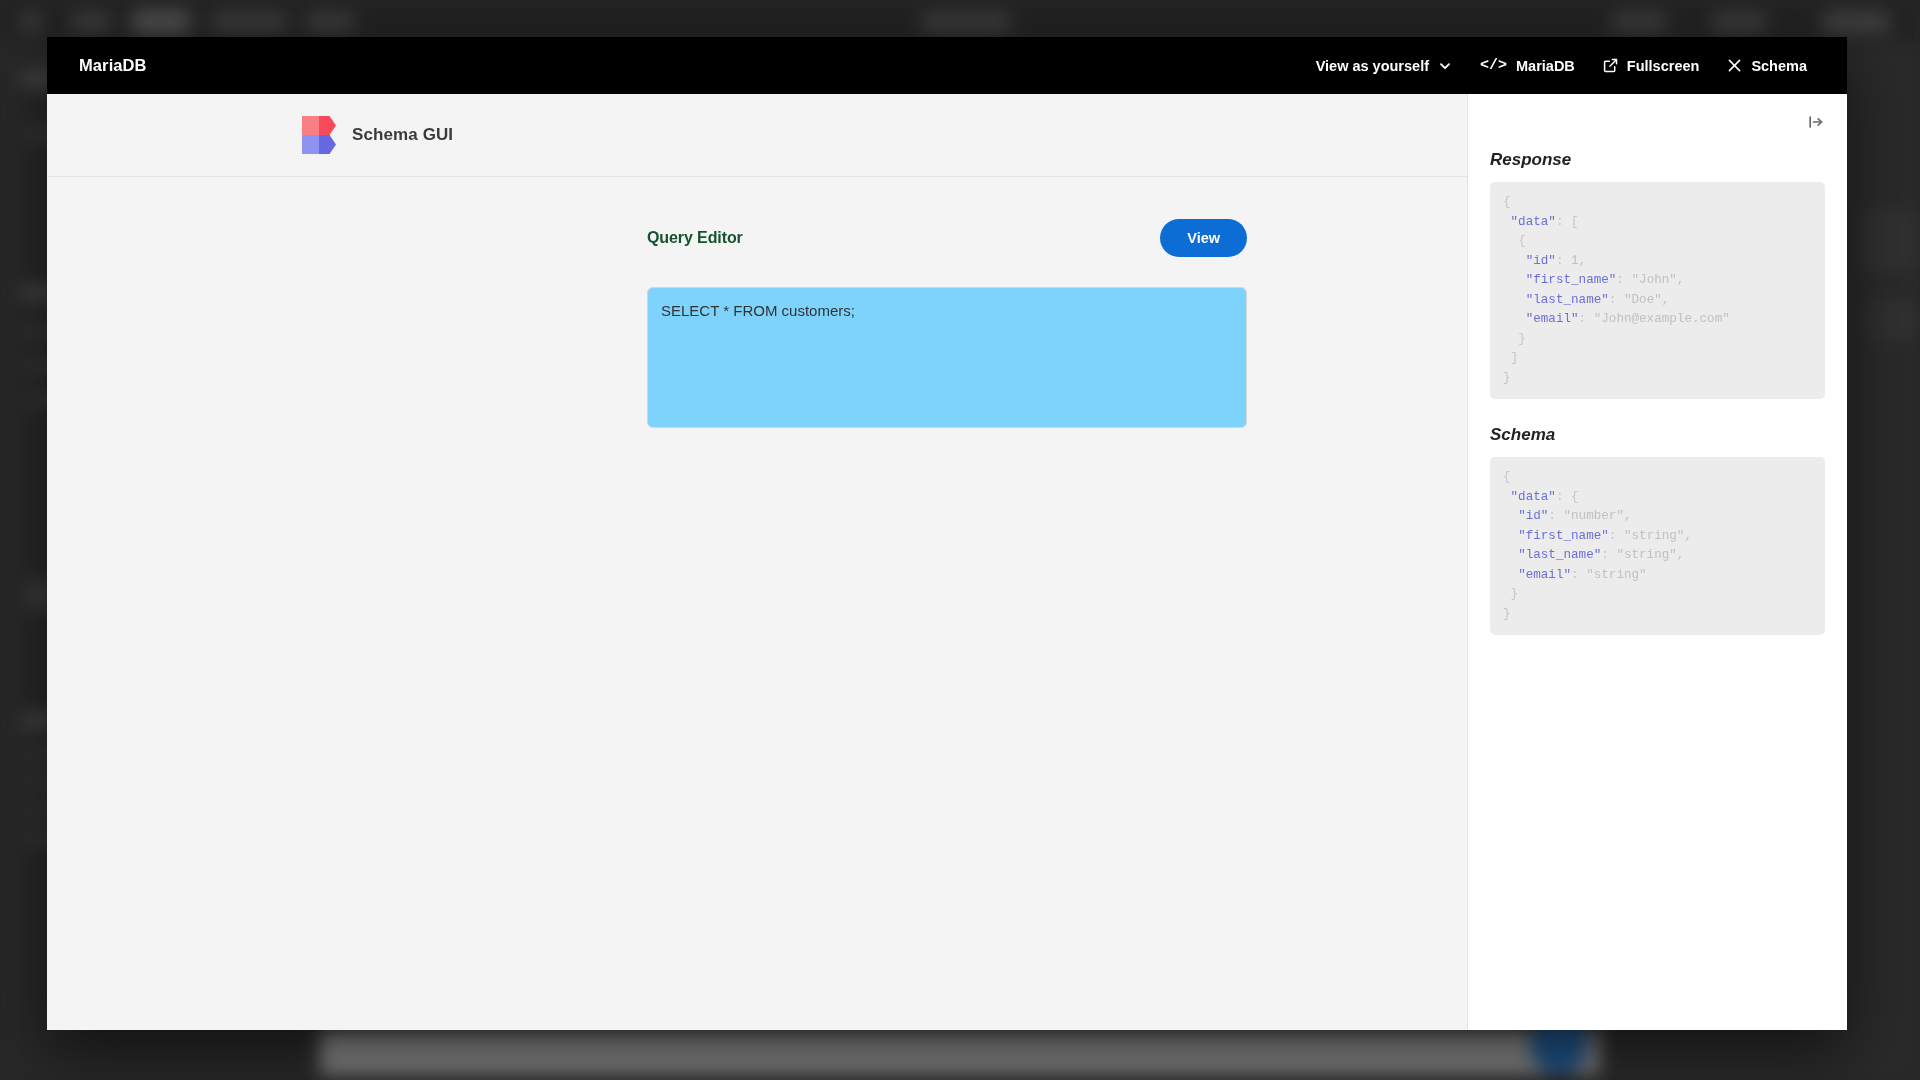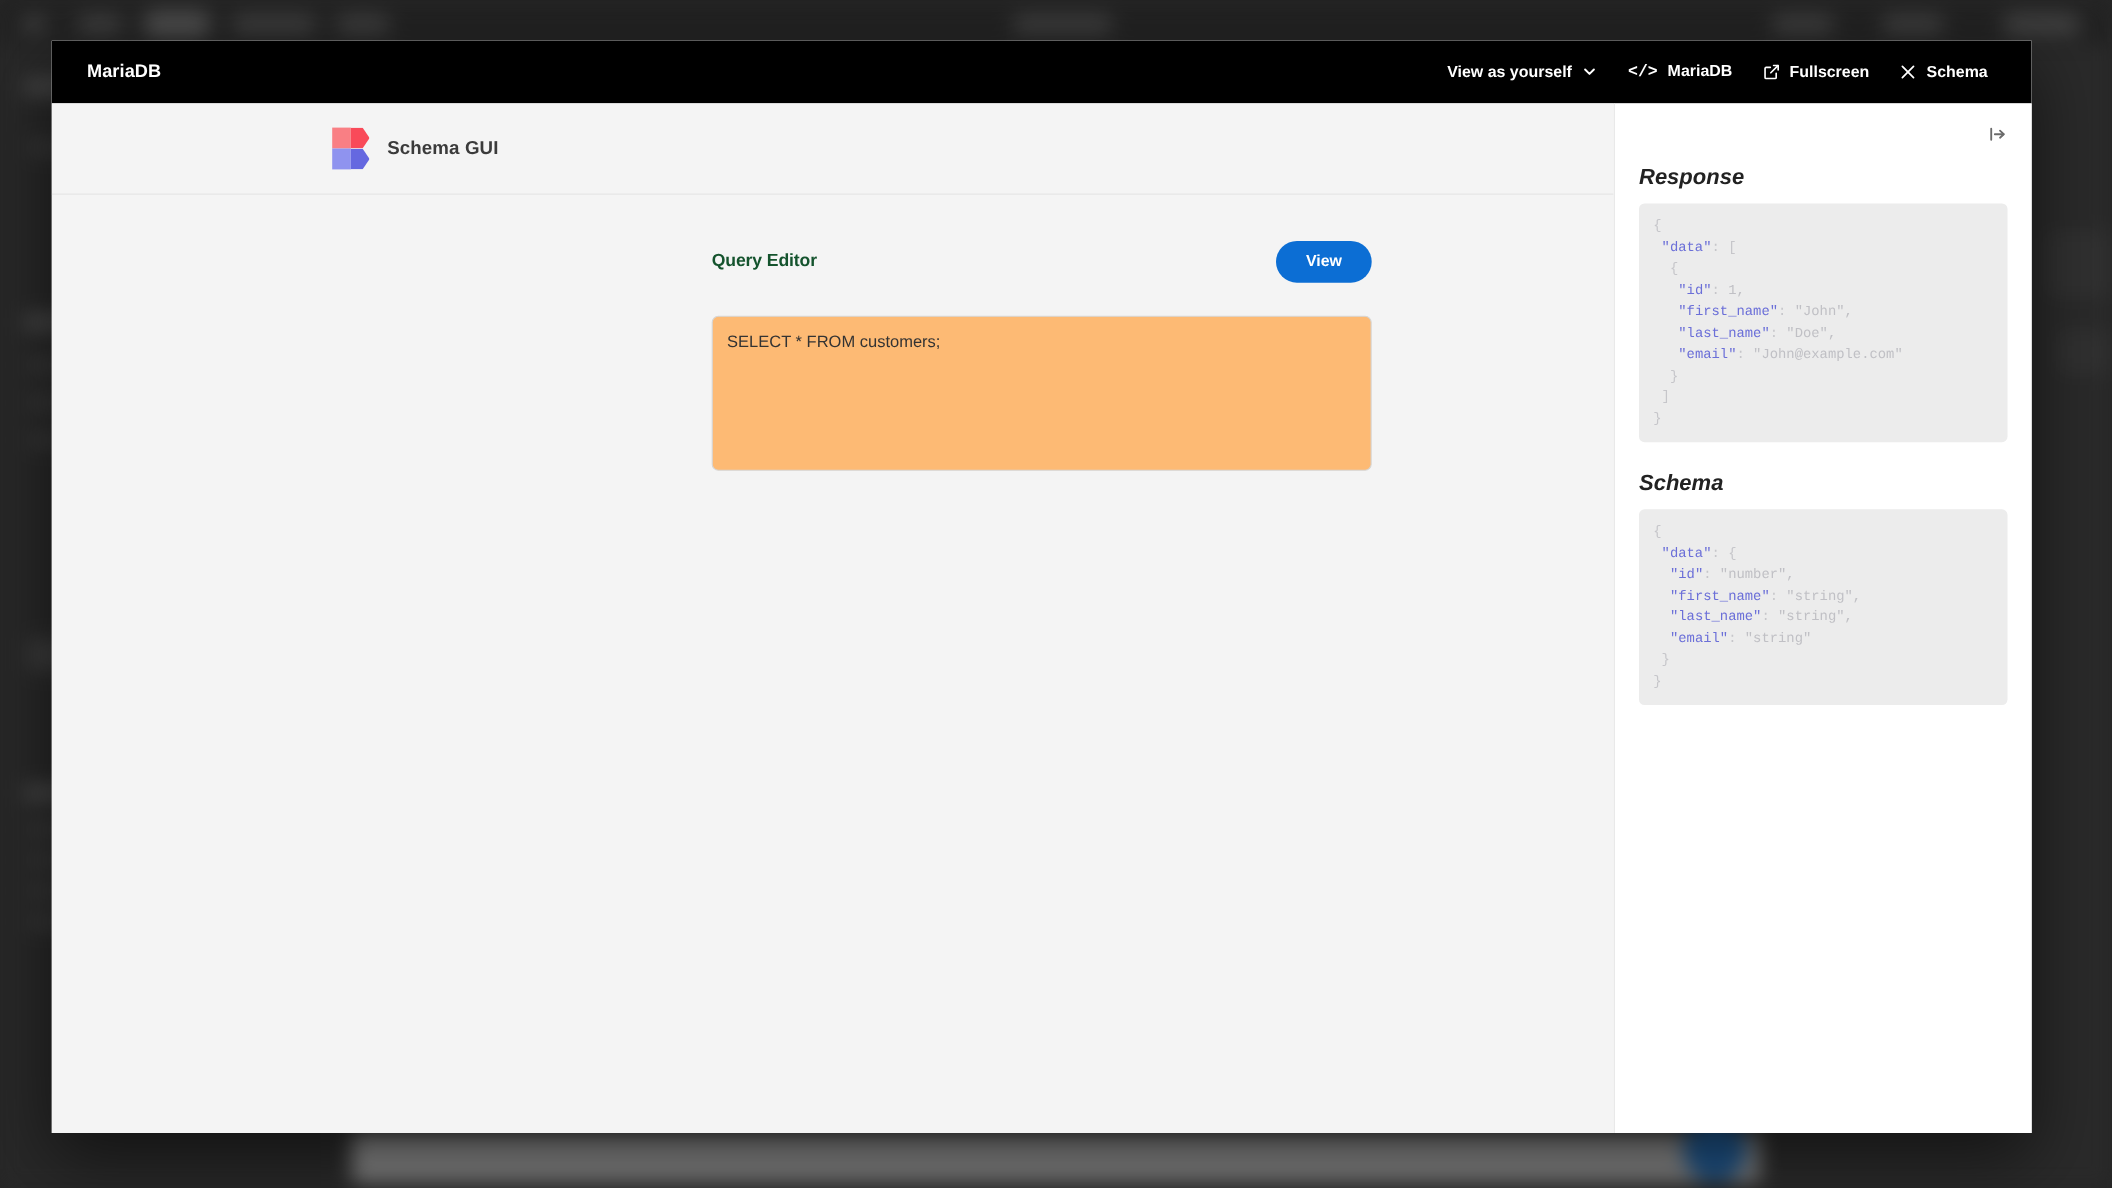--- a/index.html
+++ b/index.html
@@ -83,20 +83,21 @@
     letter-spacing: .1px;
   }
   #toolbar-actions {
     margin-left: auto;
     display: flex;
     align-items: center;
     gap: 0px;
   }
   .tb-btn {
     display: flex;
+    align-items: center;
     gap: 9px;
     padding: 7px 14px;
     font-size: 14.5px;
     font-weight: 600;
     color: #ffffff;
     cursor: pointer;
     white-space: nowrap;
     border-radius: 4px;
   }
   .tb-btn svg { display: block; flex: 0 0 auto; }
@@ -198,21 +199,21 @@
     padding: 0 13px;
     font-family: "Liberation Sans", sans-serif;
     outline: none;
   }
   .field-group { margin-bottom: 14px; }
   #query-input {
     width: 100%;
     height: 141px;
     border: 1px solid #d6d6d6;
     border-radius: 6px;
-    background: #fdba74;
+    background: #7dd3fc;
     font-size: 15px;
     color: #333;
     padding: 12px 13px;
     font-family: "Liberation Sans", sans-serif;
     resize: none;
     outline: none;
     line-height: 1.4;
     display: block;
   }
 
@@ -228,21 +229,21 @@
     overflow: hidden;
   }
   #inspector-top {
     height: 56px;
     display: flex;
     align-items: center;
     justify-content: flex-end;
   }
   #collapse-panel-button { cursor: pointer; display: flex; }
   .insp-title {
-    font-size: 20px;
+    font-size: 17px;
     font-weight: 700;
     font-style: italic;
     color: #222;
     margin-bottom: 12px;
   }
   .json-box {
     background: #ececec;
     border-radius: 5px;
     padding: 11px 13px;
     margin-bottom: 26px;

